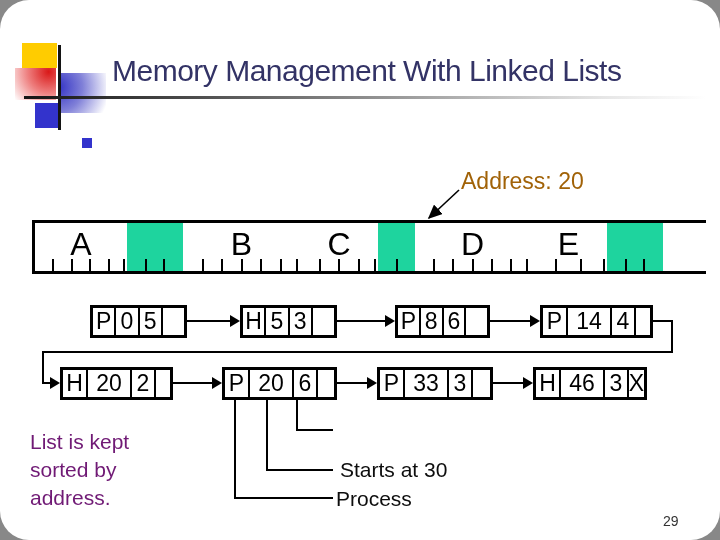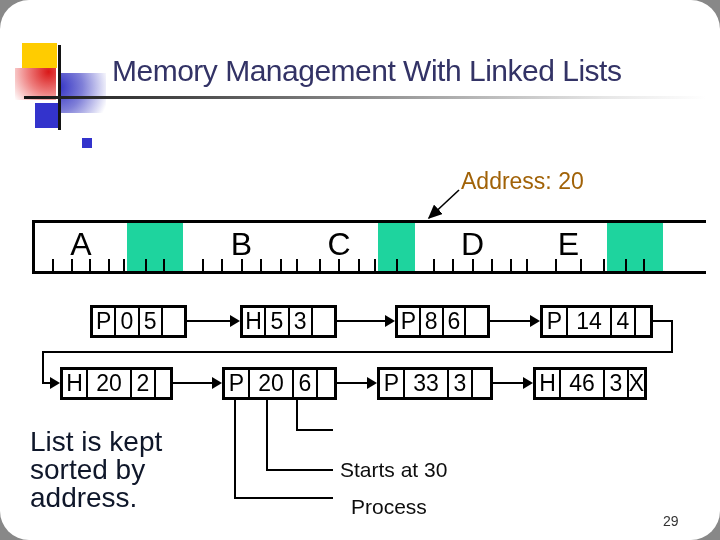--- a/index.html
+++ b/index.html
@@ -17,21 +17,21 @@
     background:radial-gradient(circle at 0% 35%,#3232c4 0%,#8080d8 45%,#ffffff 95%);}
   .logo-blue{left:35px;top:103px;width:24px;height:25px;background:var(--accent-blue);}
   .logo-vline{left:58px;top:45px;width:3px;height:85px;background:#141414;}
   .title-rule{left:24px;top:96px;width:682px;height:3px;
     background:linear-gradient(to right,#141414 0%,#4d4d4d 25%,#9a9a9a 55%,#e6e6e6 85%,#ffffff 100%);}
   
   .title{left:112px;top:54px;font-size:30px;letter-spacing:-0.5px;color:var(--navy);white-space:nowrap;}
   .bullet-square{left:82px;top:138px;width:10px;height:10px;background:var(--accent-blue);}
   .bullet-text{left:103px;top:124px;font-size:29px;letter-spacing:-0.5px;color:#101010;white-space:pre;}
   .address-label{left:461px;top:168px;font-size:23px;color:#a16207;white-space:nowrap;}
-  .caption{left:30px;top:428px;width:135px;font-size:28px;line-height:28px;color:#0f172a;}
+  .caption{left:30px;top:428px;width:135px;font-size:21px;line-height:28px;color:#701a75;}
   .callout-label{font-size:21px;color:#0d0d0d;white-space:nowrap;}
   .page-number{left:663px;top:513px;font-size:14px;color:#333333;}
   
   .memory-bar{left:32px;top:220px;width:674px;height:54px;box-sizing:border-box;
     border:3px solid #000;border-right:none;display:flex;background:#fff;}
   .seg{position:relative;height:100%;display:flex;align-items:center;justify-content:center;}
   .seg.hole{background:var(--hole-color);}
   .seg-label{font-size:32px;color:#000;margin-bottom:6px;}
   .tick{position:absolute;bottom:0;width:2px;height:12px;background:#000;}
   
@@ -205,18 +205,18 @@
   </div>
 
   <div class="vline" style="left:234px;top:399px;height:100px;"></div>
   <div class="hline" style="left:234px;top:497px;width:99px;"></div>
   <div class="vline" style="left:266px;top:399px;height:72px;"></div>
   <div class="hline" style="left:266px;top:469px;width:67px;"></div>
   <div class="vline" style="left:296px;top:399px;height:32px;"></div>
   <div class="hline" style="left:296px;top:429px;width:37px;"></div>
 
   <div class="abs callout-label" style="left:340px;top:458px;">Starts at 30</div>
-  <div class="abs callout-label" style="left:351px;top:487px;margin-top:8px;">Process</div>
+  <div class="abs callout-label" style="left:336px;top:487px;">Process</div>
 
   <div class="abs caption">List is kept sorted by address.</div>
   <div class="abs page-number">29</div>
 
 </div>
 
 </body></html>

